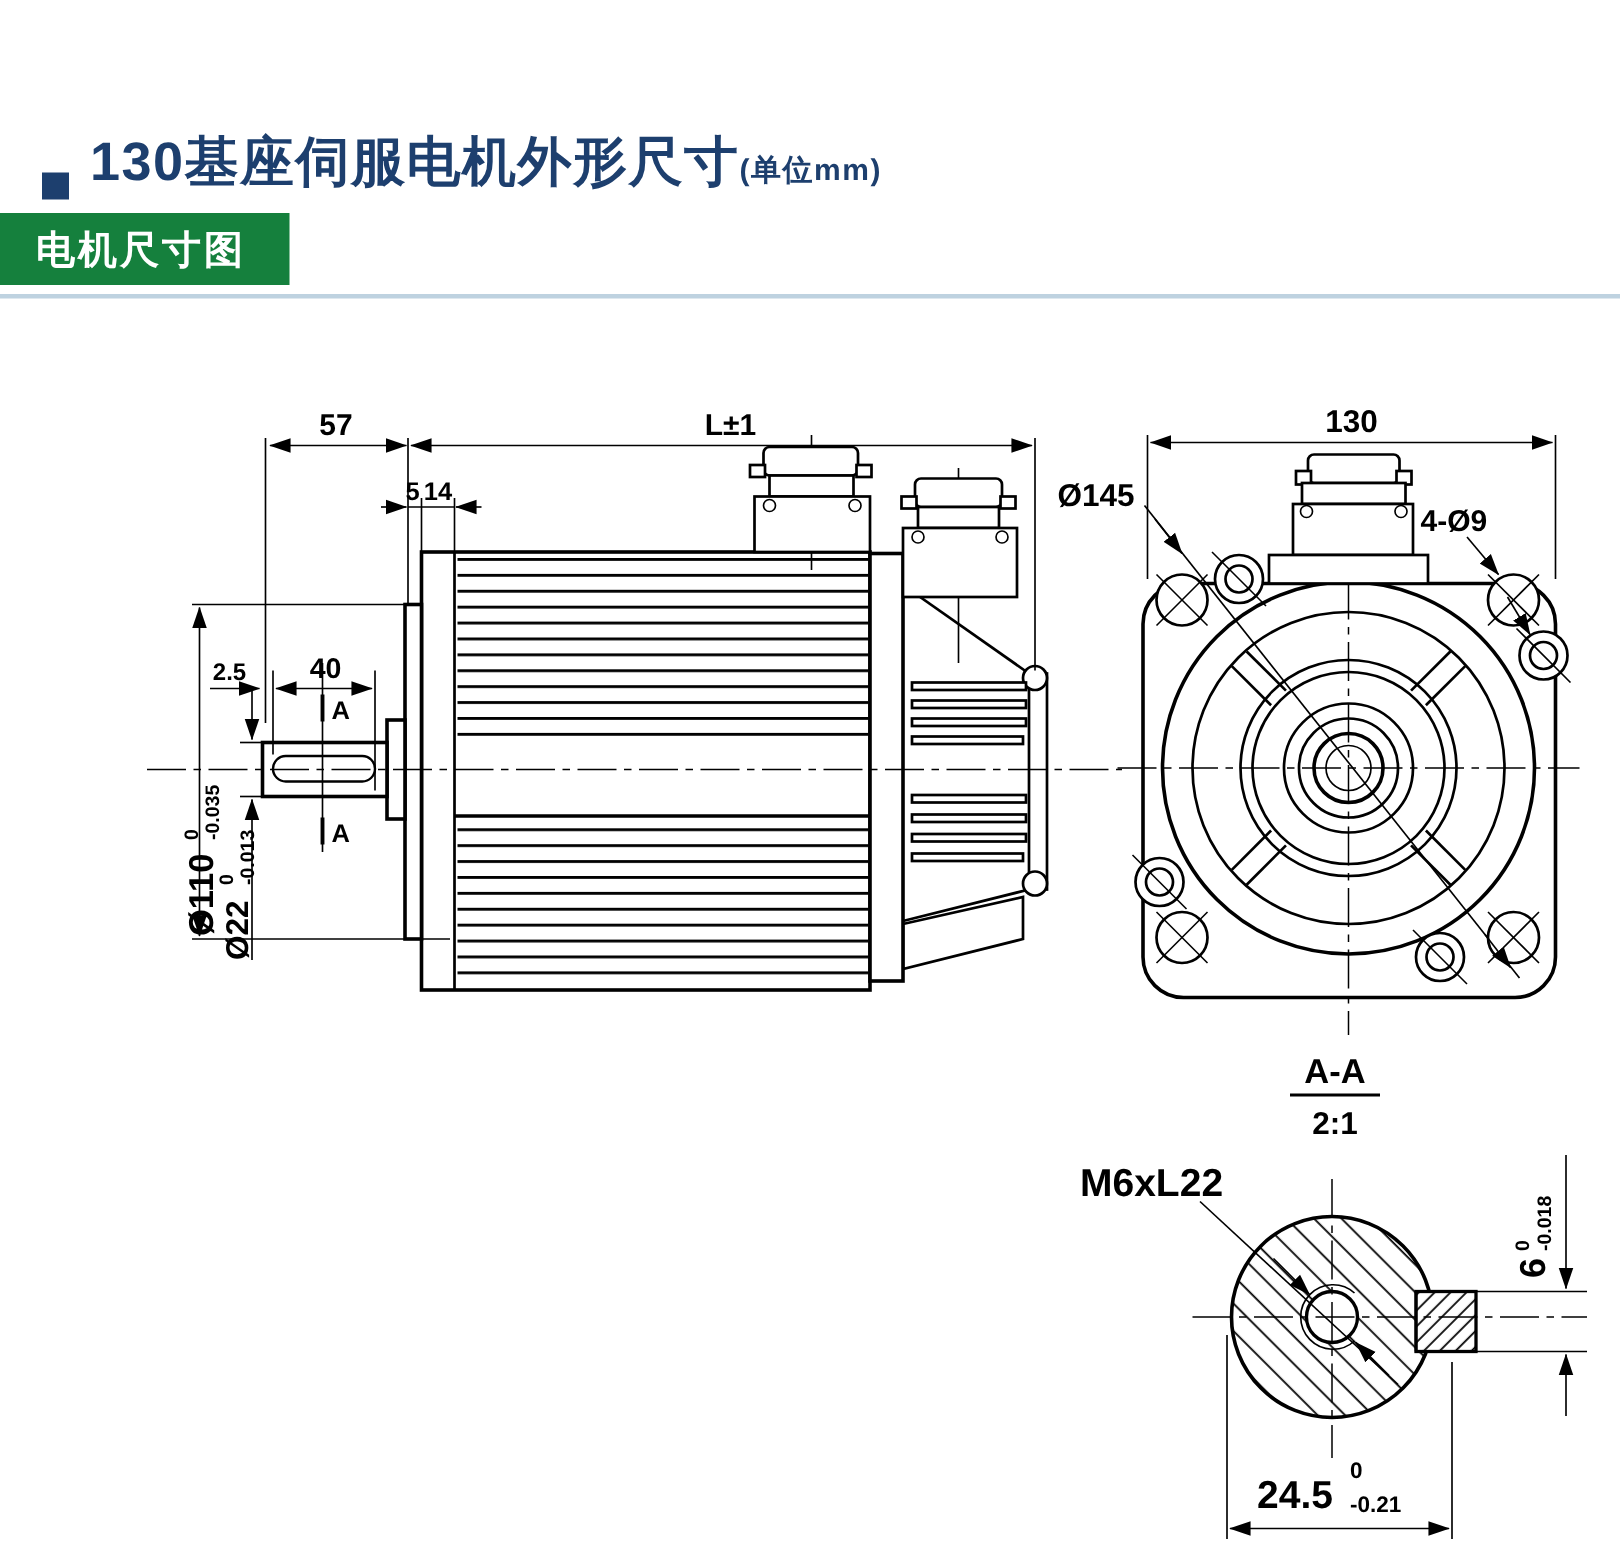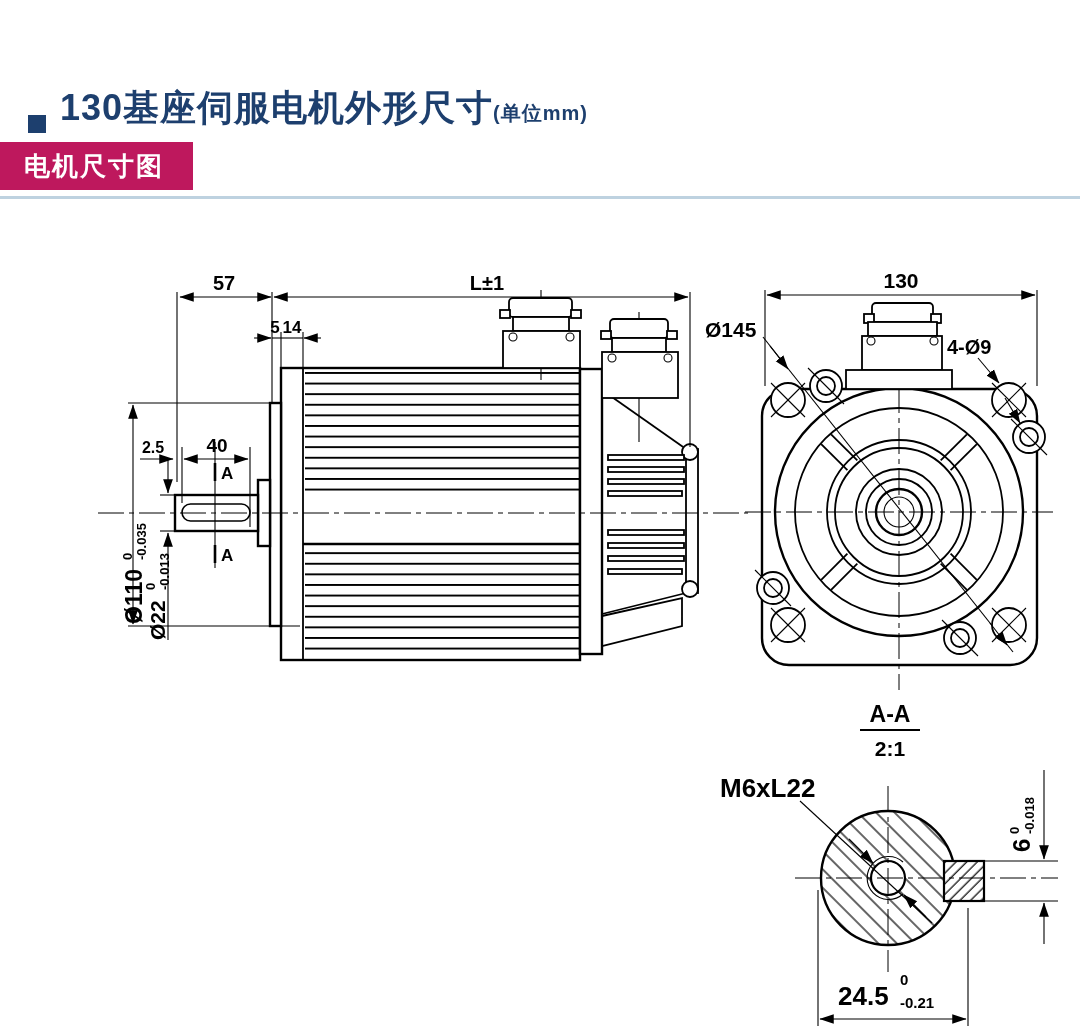--- a/index.html
+++ b/index.html
@@ -3,21 +3,21 @@
 <meta charset="utf-8">
 <style>
   html,body{margin:0;padding:0;background:#fff;}
   #stage{position:relative;width:1080px;height:1027px;background:#fff;overflow:hidden;
          font-family:"Liberation Sans",sans-serif;}
   
   #title-row{position:absolute;left:28px;top:56px;display:flex;align-items:flex-end;margin-top:28px;}
   #title-bullet{width:18px;height:18px;margin-top:14px;background:#1d3f6e;}
   #page-title{margin:0 0 0 14px;color:#1d3f6e;font-size:36px;font-weight:bold;letter-spacing:1px;}
   #unit-suffix{font-size:20px;font-weight:bold;color:#1d3f6e;}
-  #badge{position:absolute;left:0;top:142px;width:193px;height:48px;background:#be185d;
+  #badge{position:absolute;left:0;top:142px;width:193px;height:48px;background:#15803d;
          color:#fff;font-size:26px;font-weight:bold;line-height:48px;padding-left:24px;
          box-sizing:border-box;letter-spacing:2px;}
   #rule{position:absolute;left:0;top:196px;width:1080px;height:3px;background:#bed2e0;}
   
   svg{position:absolute;left:0;top:0;}
   .ol{stroke:#000;stroke-width:2.4;fill:none;}
   .olw{stroke:#000;stroke-width:2.4;fill:#fff;}
   .ol2{stroke:#000;stroke-width:1.8;fill:none;}
   .ol2w{stroke:#000;stroke-width:1.8;fill:#fff;}
   .thin{stroke:#000;stroke-width:1.1;fill:none;}

